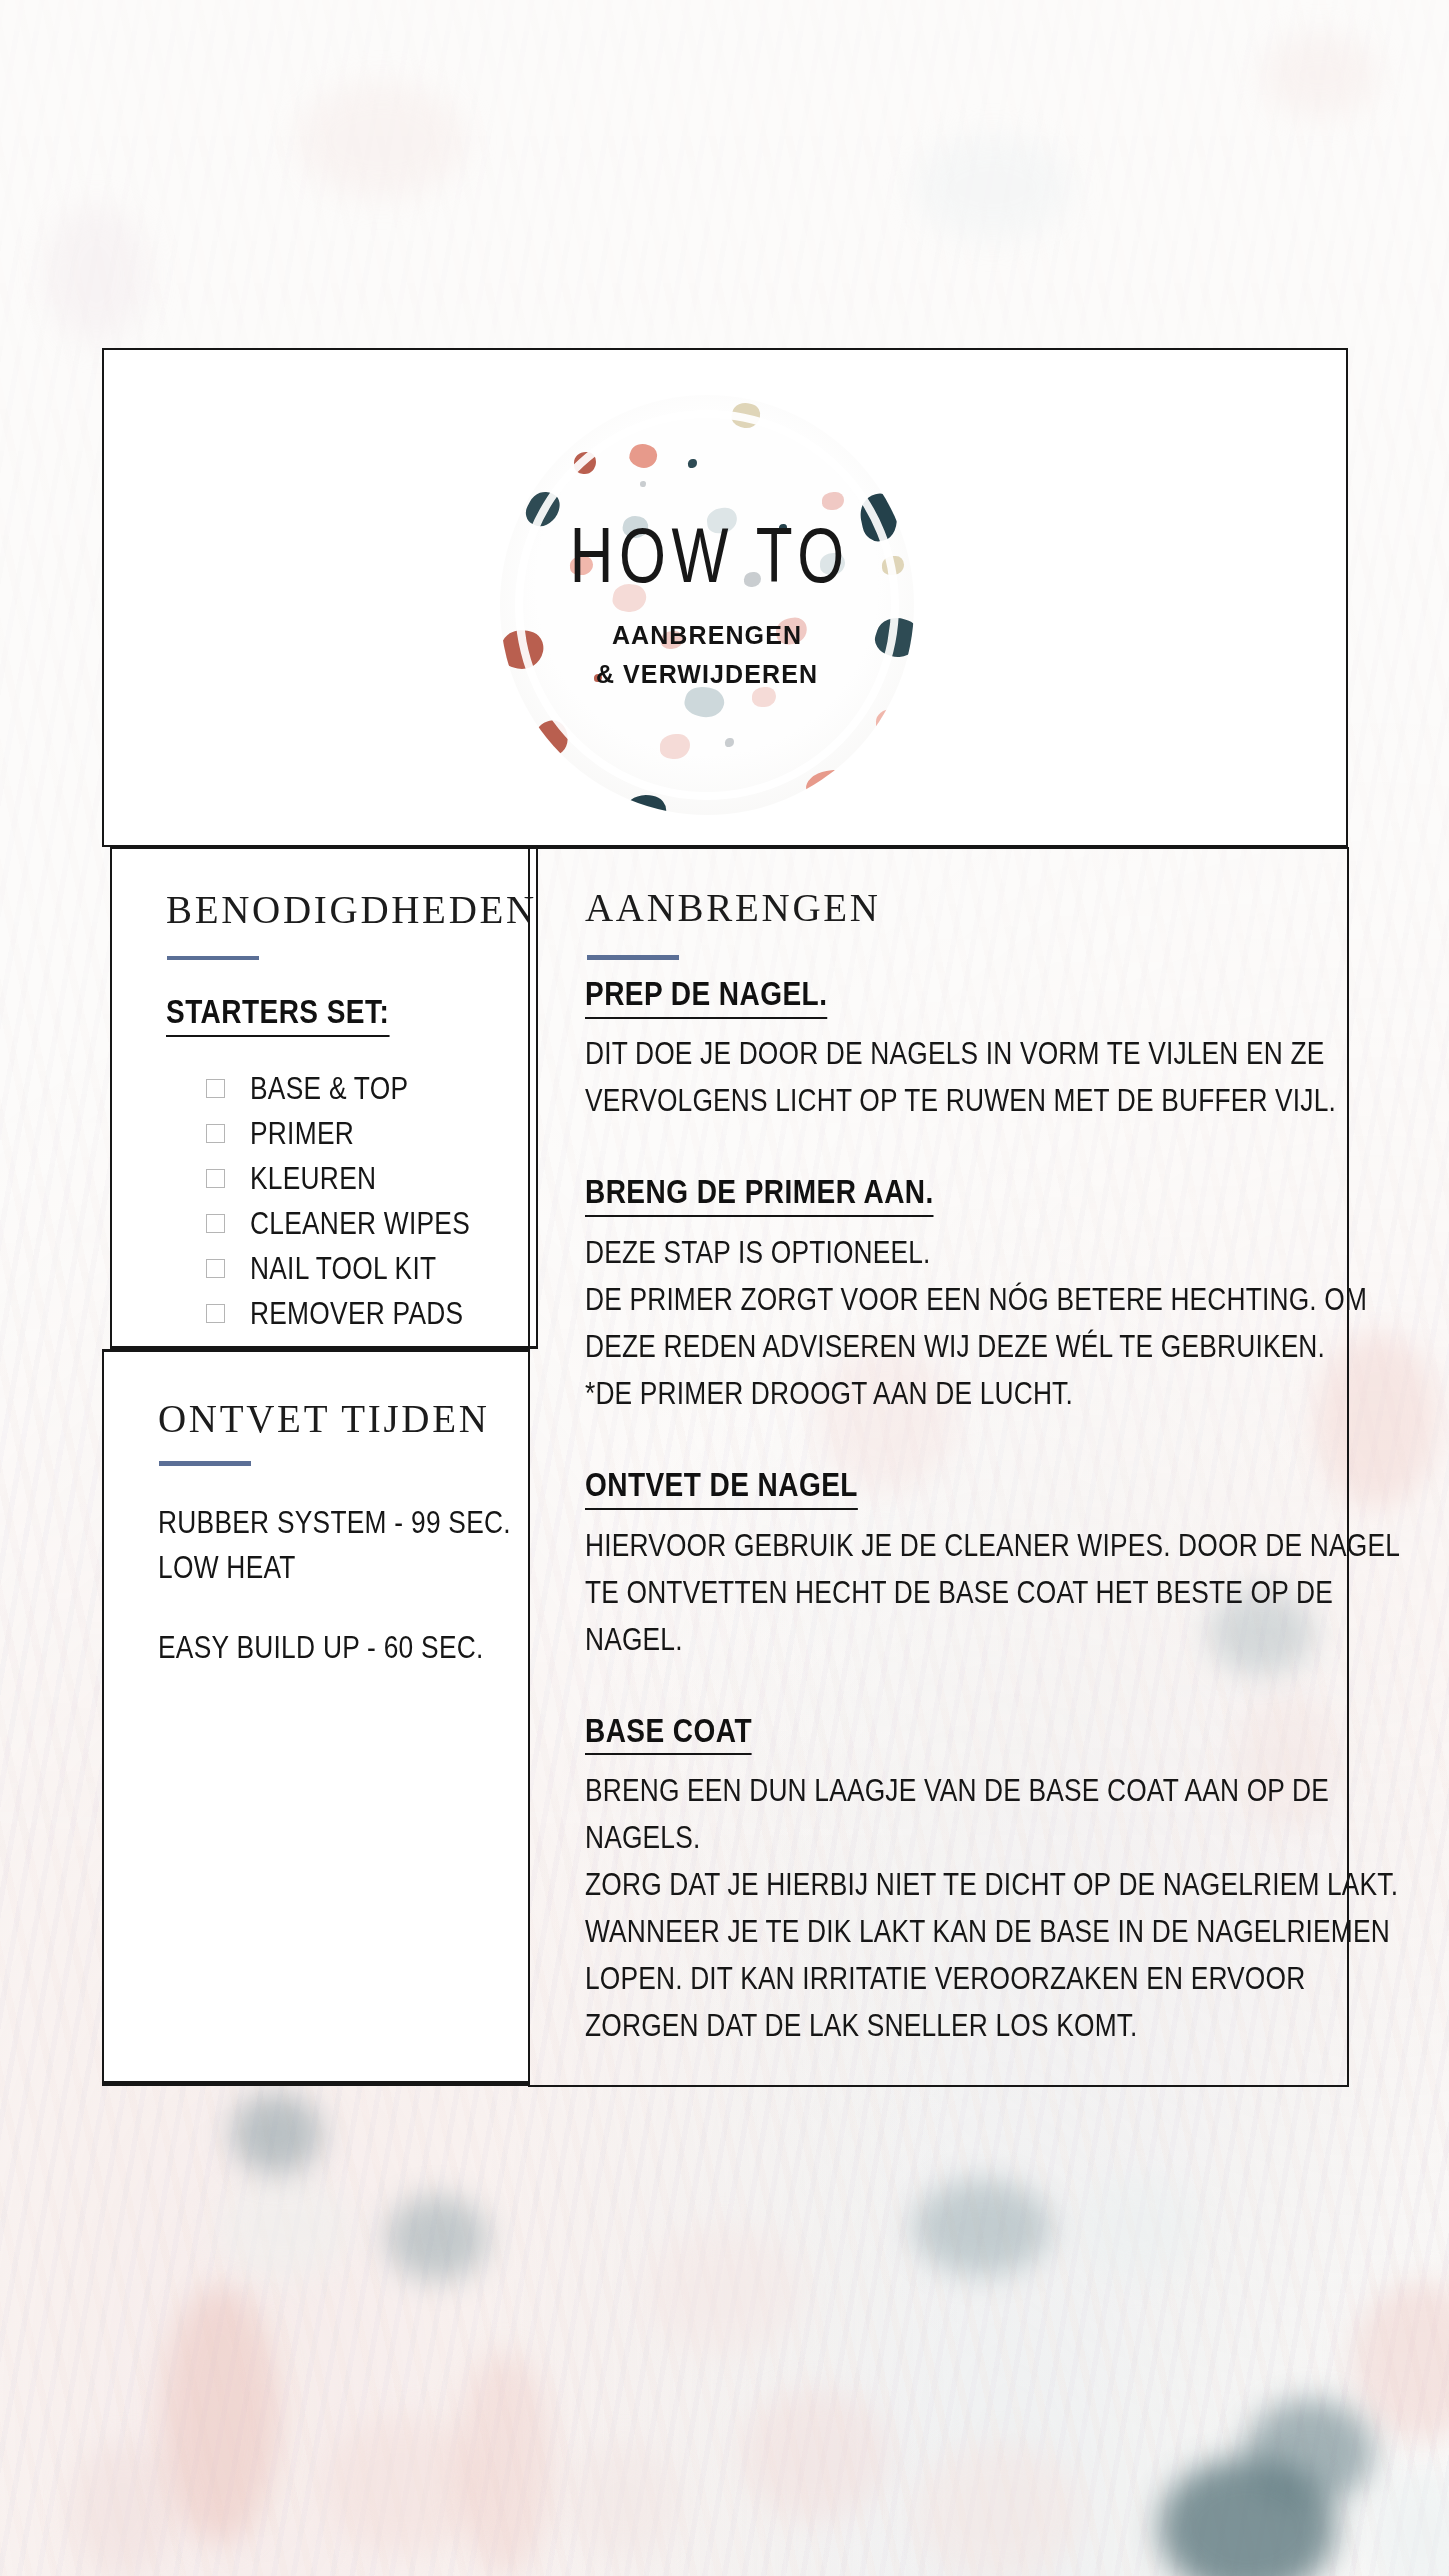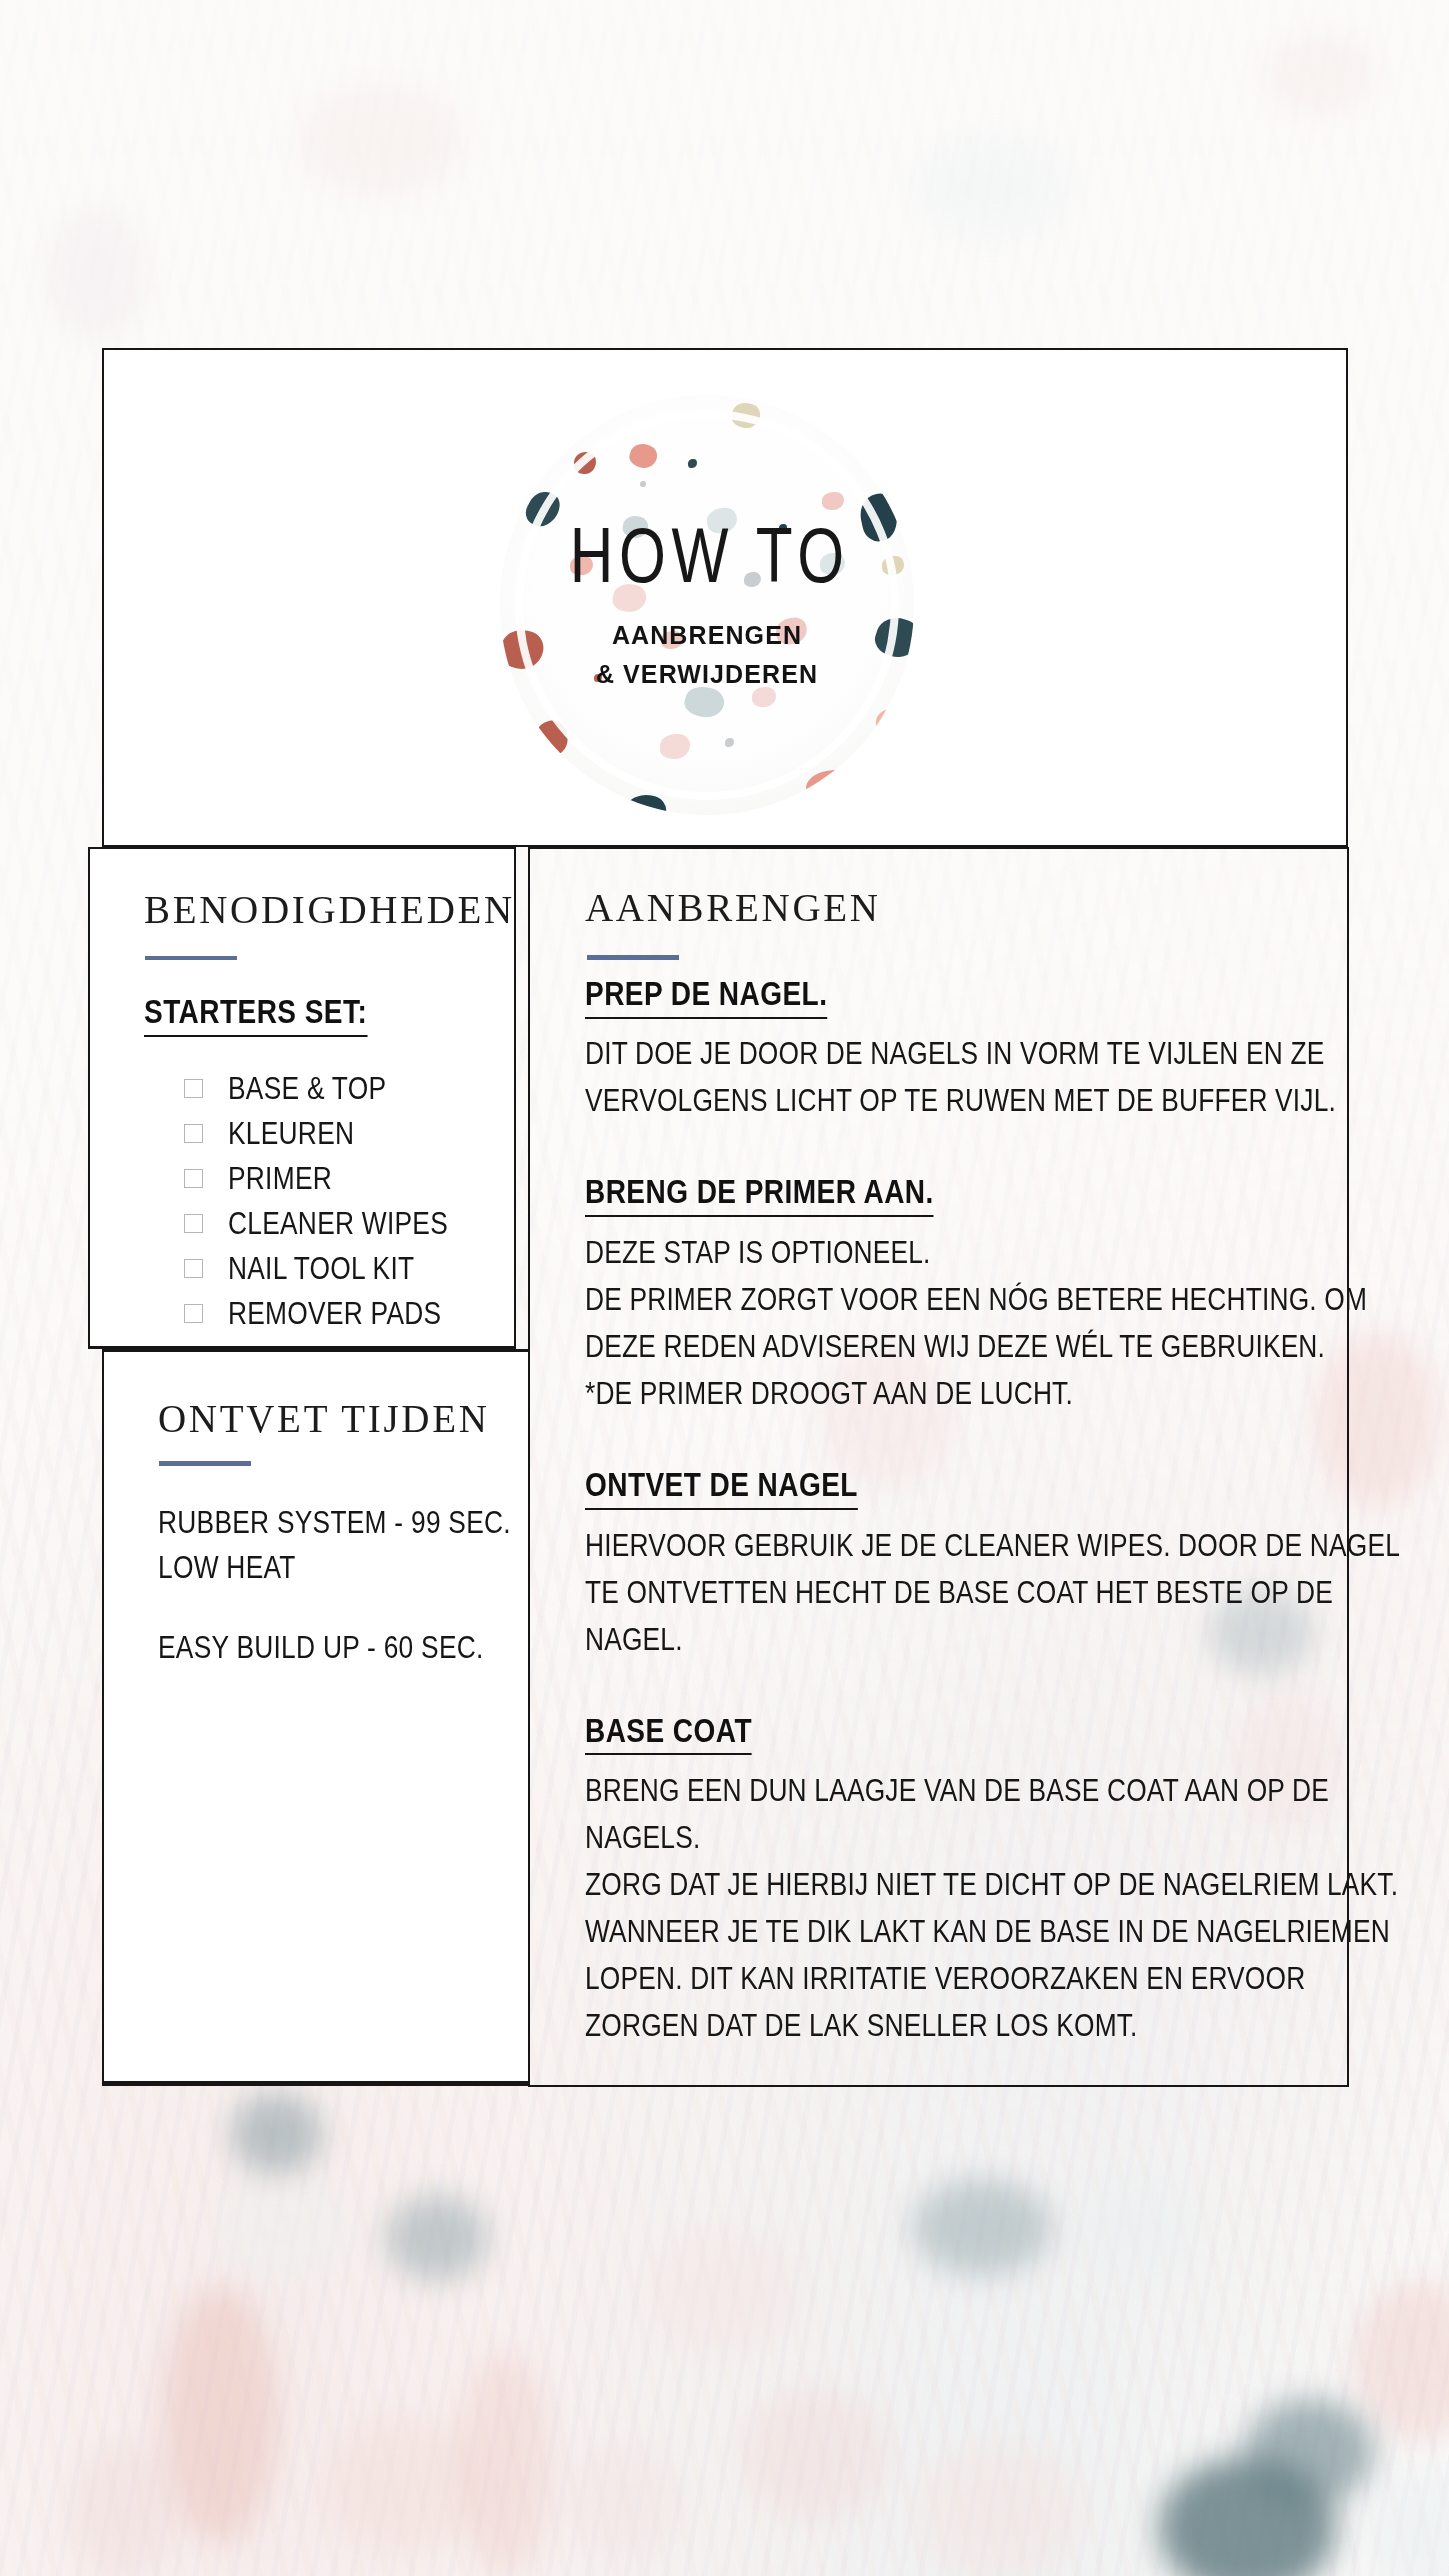--- a/index.html
+++ b/index.html
@@ -14,21 +14,21 @@
       radial-gradient(ellipse at 18% 94%, rgba(228,184,178,0.22), transparent 42%),
       radial-gradient(ellipse at 70% 97%, rgba(188,202,206,0.20), transparent 38%),
       radial-gradient(ellipse at 95% 62%, rgba(240,212,208,0.18), transparent 40%);
     -webkit-mask-image:linear-gradient(to bottom, rgba(0,0,0,0.18), rgba(0,0,0,0.35) 35%, #000 72%);
             mask-image:linear-gradient(to bottom, rgba(0,0,0,0.18), rgba(0,0,0,0.35) 35%, #000 72%);}
   .blob{position:absolute;z-index:2;border-radius:50%;filter:blur(15px);pointer-events:none;}
 
   
   .box{position:absolute;box-sizing:border-box;border:2.7px solid #161616;}
   .header-box{left:102px;top:348px;width:1246px;height:499px;background:#ffffff;z-index:5;}
-  .ben-box{left:88px;top:847px;width:428px;height:502px;background:#ffffff;z-index:5;border-bottom-width:3.8px;}
+  .ben-box{left:110px;top:847px;width:428px;height:502px;background:#ffffff;z-index:5;border-bottom-width:3.8px;}
   .uit-box{left:102px;top:1349px;width:428px;height:737px;background:#ffffff;z-index:5;border-top-width:3.8px;border-bottom-width:5.4px;}
   .aan-box{left:528px;top:847px;width:821px;height:1240px;background:transparent;z-index:6;}
 
   
   .logo{position:absolute;left:396px;top:45px;width:414px;height:420px;border-radius:50%;
         background:radial-gradient(circle at 50% 45%, #fefefe 55%, #f3f2f0 100%);
         overflow:hidden;display:flex;flex-direction:column;align-items:center;justify-content:center;}
   .speck{position:absolute;z-index:1;}
   .logo-ring{position:absolute;inset:15px;border:8px solid rgba(255,255,255,0.92);border-radius:50%;z-index:2;}
   .logo-title{position:relative;z-index:3;font-size:67px;font-weight:100;letter-spacing:6.4px;color:#171717;
@@ -146,25 +146,25 @@
     <div class="list-head">
       <span class="hU">STARTERS SET:</span>
     </div>
     <ul class="checklist">
       <li>
         <span class="checkbox"></span>
         <span class="item-label cond">BASE &amp; TOP</span>
         </li>
       <li>
         <span class="checkbox"></span>
+        <span class="item-label cond">PRIMER</span>
+        </li>
+      <li>
+        <span class="checkbox"></span>
         <span class="item-label cond">KLEUREN</span>
-        </li>
-      <li>
-        <span class="checkbox"></span>
-        <span class="item-label cond">PRIMER</span>
         </li>
       <li>
         <span class="checkbox"></span>
         <span class="item-label cond">CLEANER WIPES</span>
         </li>
       <li>
         <span class="checkbox"></span>
         <span class="item-label cond">NAIL TOOL KIT</span>
         </li>
       <li>

